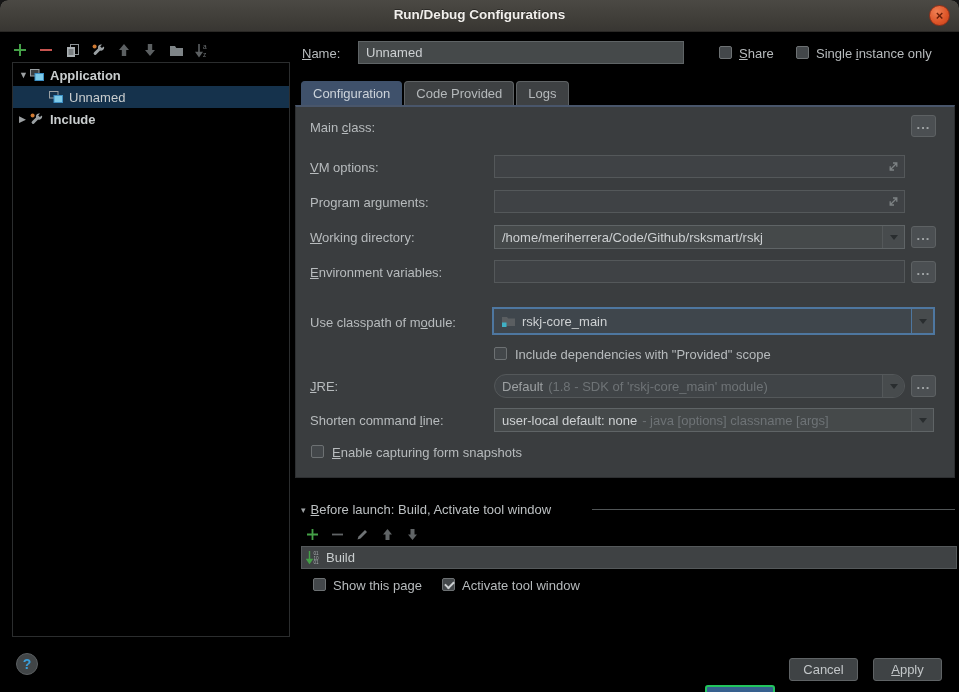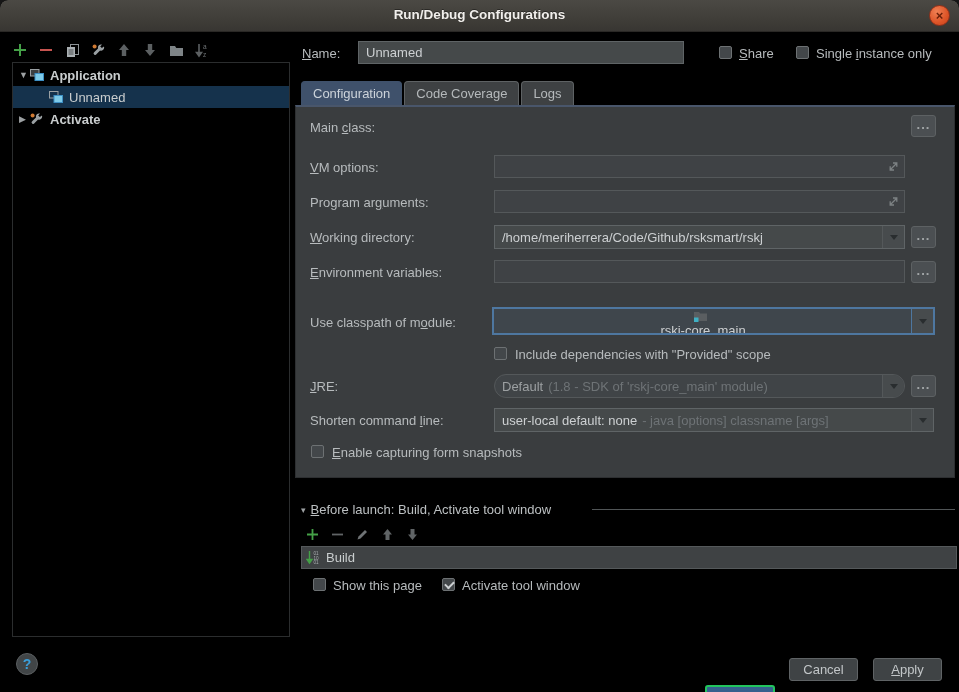--- a/index.html
+++ b/index.html
@@ -133,36 +133,36 @@
       <span class="tlabel">Unnamed</span>
     </div>
     <div class="tree-row" style="top:45px;">
       <span class="twisty">▶</span>
       <span class="ticon">
           <svg width="15" height="15" viewBox="0 0 15 15">
             <path d="M13.2 4.6a3.1 3.1 0 0 1-4.1 2.9l-3.5 3.6a1.6 1.6 0 1 1-2.2-2.2l3.6-3.5A3.1 3.1 0 0 1 11 1.6L9.2 3.4l1.7 1.7 1.9-1.7z" fill="#9aa0a3"></path>
             <circle cx="3.6" cy="3.6" r="2" fill="#d07a33"></circle>
           </svg>
         </span>
-      <span class="tlabel bold">Activate</span>
+      <span class="tlabel bold">Include</span>
     </div>
   </div>
 
   <span class="lbl" style="left:302px;top:46px;"><u>N</u>ame:</span>
   <div class="field" style="left:358px;top:41px;width:326px;height:23px;">
       <span>Unnamed</span>
     </div>
   <span class="checkbox" style="left:719px;top:46px;"></span>
   <span class="lbl" style="left:739px;top:46px;"><u>S</u>hare</span>
   <span class="checkbox" style="left:796px;top:46px;"></span>
   <span class="lbl" style="left:816px;top:46px;">Single <u>i</u>nstance only</span>
 
   <div class="tabs">
     <div class="tab selected">Configuration</div>
-    <div class="tab">Code Coverage</div>
+    <div class="tab">Code Provided</div>
     <div class="tab">Logs</div>
   </div>
 
   <div class="tab-panel"></div>
 
   <span class="lbl" style="left:310px;top:120px;">Main <u>c</u>lass:</span>
   <div class="dots-btn" style="left:911px;top:115px;">...</div>
 
   <span class="lbl" style="left:310px;top:160px;"><u>V</u>M options:</span>
   <div class="field empty" style="left:494px;top:155px;width:411px;height:23px;">
@@ -191,21 +191,21 @@
   </div>
   <div class="dots-btn" style="left:911px;top:226px;">...</div>
 
   <span class="lbl" style="left:310px;top:265px;"><u>E</u>nvironment variables:</span>
   <div class="field empty" style="left:494px;top:260px;width:411px;height:23px;">
       <span></span>
     </div>
   <div class="dots-btn" style="left:911px;top:261px;">...</div>
 
   <span class="lbl" style="left:310px;top:315px;">Use classpath of m<u>o</u>dule:</span>
-  <div class="field combo" style="left:492px;top:307px;width:443px;height:28px;border:2px solid #4e77a0;background:#3f464c;flex-direction:column;">
+  <div class="field combo" style="left:492px;top:307px;width:443px;height:28px;border:2px solid #4e77a0;background:#3f464c;">
     <span class="ticon" style="margin-right:6px;">
         <svg width="15" height="14" viewBox="0 0 15 14">
           <path d="M1 3h5l1.2 1.5H14V12H1z" fill="#5a5e61"></path>
           <rect x="1" y="8.5" width="4.5" height="4.5" fill="#3fb0c4"></rect>
         </svg>
       </span>
     <span>rskj-core_main</span>
     <span class="combo-arrow" style="border-left-color:#4e77a0;"></span>
   </div>
   <span class="checkbox" style="left:494px;top:347px;"></span>

